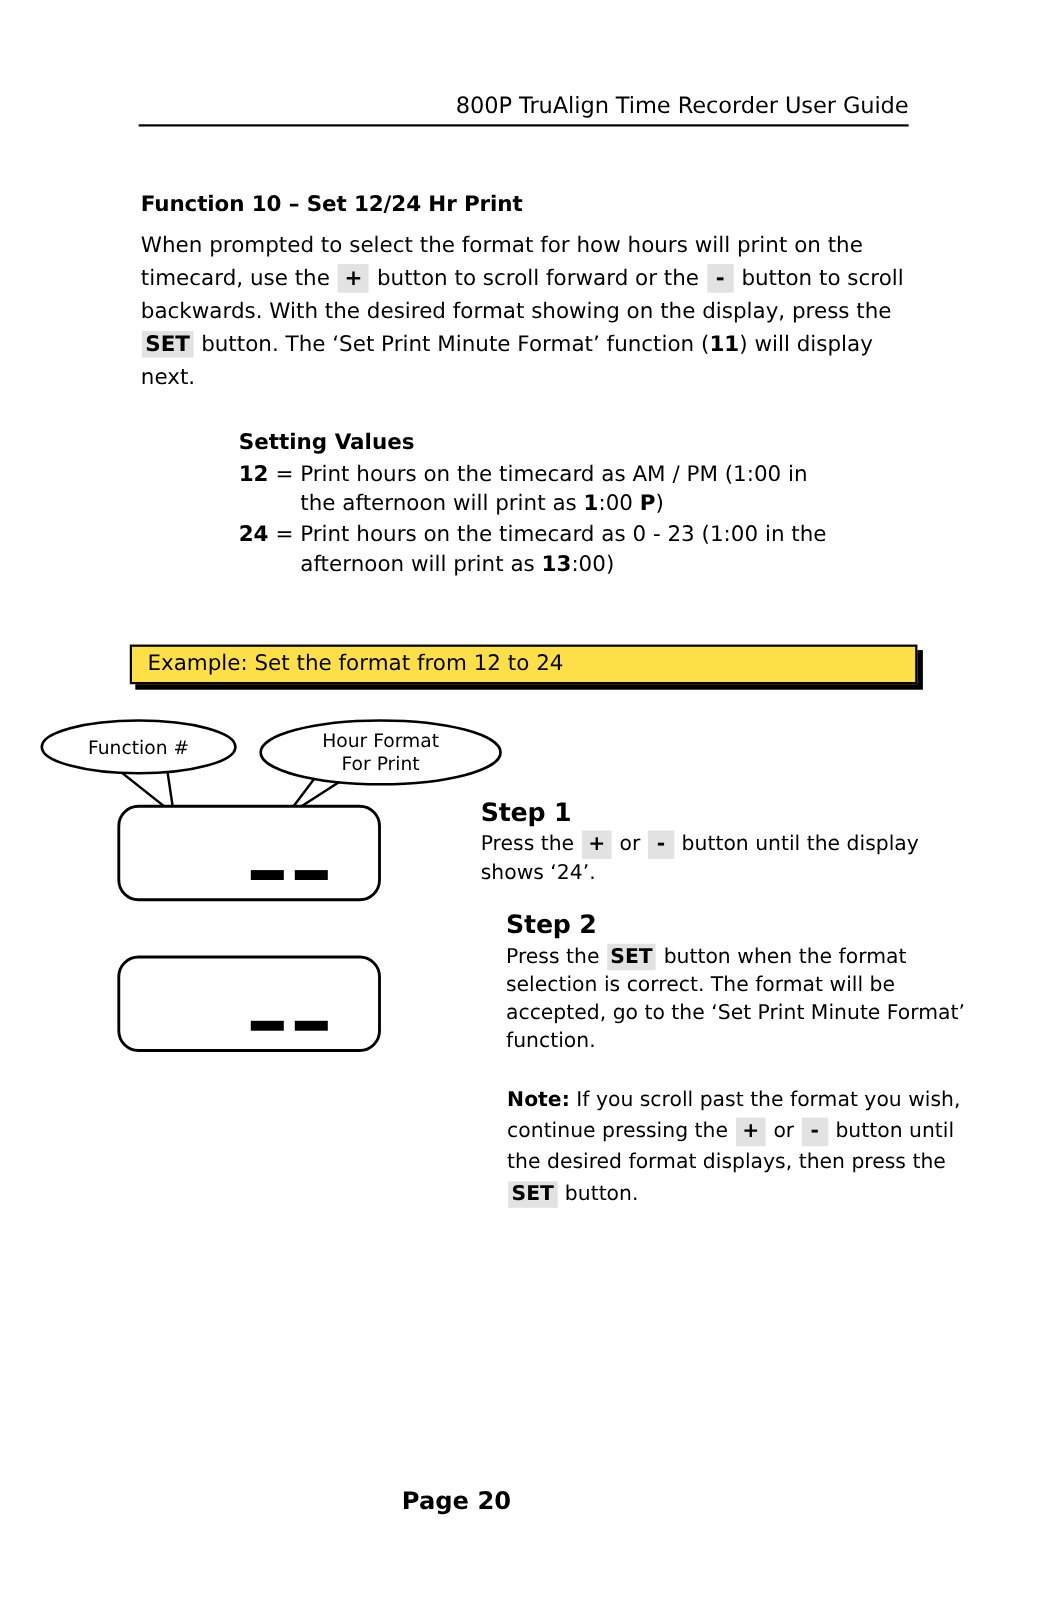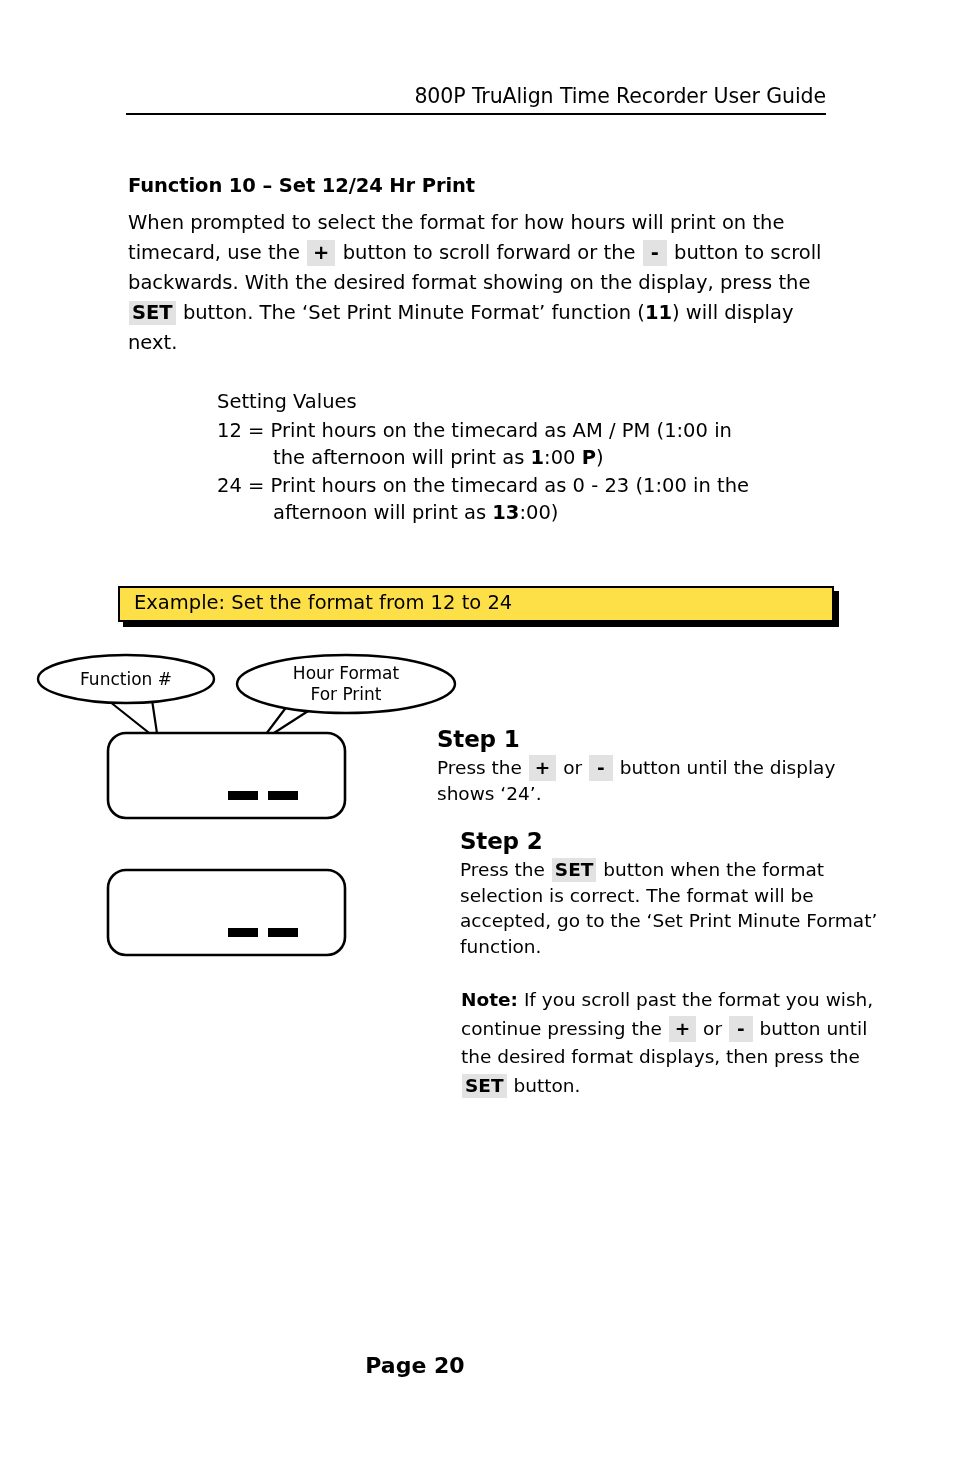--- a/index.html
+++ b/index.html
@@ -77,29 +77,29 @@
   
   #setting-values {
     position: absolute;
     left: 217px;
     top: 388px;
     width: 620px;
     font-size: 19.5px;
     line-height: 27.5px;
   }
   #setting-values-title {
-    font-weight: normal;
+    font-weight: bold;
     margin-bottom: 1px;
   }
   .sv-row {
     display: block;
     text-indent: 0;
   }
   .sv-num {
-    font-weight: normal;
+    font-weight: bold;
   }
   .sv-cont {
     display: block;
     padding-left: 56px;
   }
 
   
   #example-box {
     position: absolute;
     left: 118px;

